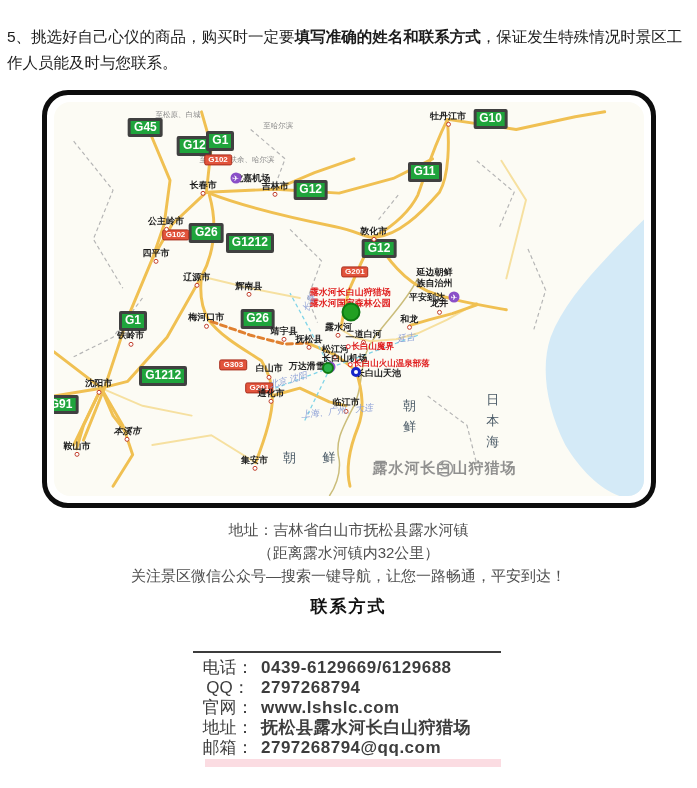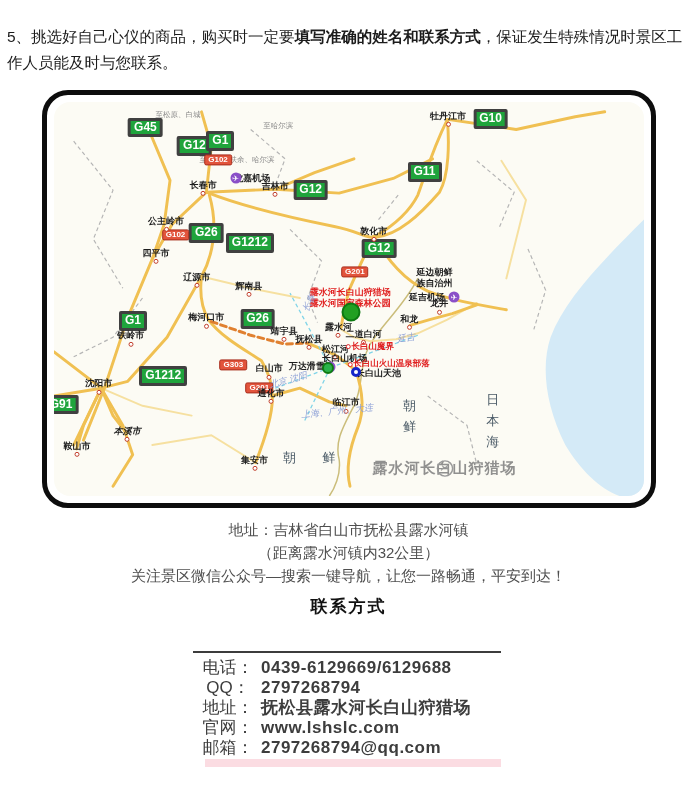--- a/index.html
+++ b/index.html
@@ -142,21 +142,21 @@
         <div class="lb k-city" style="left: 13%; top: 60%;">铁岭市</div>
         <div class="lb k-city" style="left: 7.6%; top: 72.2%;">沈阳市</div>
         <div class="lb k-city" style="left: 36.5%; top: 68.4%; text-align: right;">白山市</div>
         <div class="lb k-city" style="left: 36.8%; top: 74.5%;">通化市</div>
         <div class="lb k-city" style="left: 49.5%; top: 77%;">临江市</div>
         <div class="lb k-city" style="left: 12.4%; top: 84.2%; font-style: italic;">本溪市</div>
         <div class="lb k-city" style="left: 3.9%; top: 88%;">鞍山市</div>
         <div class="lb k-city" style="left: 34%; top: 91.5%;">集安市</div>
         <div class="lb k-city2" style="left: 64.5%; top: 44.5%;">延边朝鲜
 族自治州</div>
-        <div class="lb k-city2" style="left: 63.2%; top: 49.5%;">延吉机场</div>
+        <div class="lb k-city2" style="left: 63.2%; top: 49.5%;">平安到达</div>
         <div class="lb k-city" style="left: 65.3%; top: 51.9%;">龙井</div>
         <div class="lb k-city" style="left: 60.2%; top: 55.8%;">和龙</div>
         <div class="lb k-city" style="left: 39%; top: 58.8%;">靖宇县</div>
         <div class="lb k-city" style="left: 43.2%; top: 60.9%;">抚松县</div>
         <div class="lb k-city" style="left: 47.7%; top: 63.4%;">松江河</div>
         <div class="lb k-city" style="left: 48.2%; top: 57.8%; text-align: center;">露水河</div>
         <div class="lb k-city" style="left: 52.5%; top: 59.6%;">二道白河</div>
         <div class="lb k-city2" style="left: 49.3%; top: 64.9%;">长白山机场</div>
         <div class="lb k-city2" style="left: 43.6%; top: 67%;">万达滑雪场</div>
         <div class="lb k-city2" style="left: 55%; top: 68.9%;">长白山天池</div>
@@ -201,25 +201,25 @@
 <div class="contact" id="contact-rows">
     <div class="row">
       <span class="lab">电话：</span>
       <span class="val">0439-6129669/6129688</span>
     </div>
     <div class="row">
       <span class="lab">QQ：</span>
       <span class="val">2797268794</span>
     </div>
     <div class="row">
+      <span class="lab">官网：</span>
+      <span class="val">www.lshslc.com</span>
+    </div>
+    <div class="row">
       <span class="lab">地址：</span>
       <span class="val">抚松县露水河长白山狩猎场</span>
     </div>
     <div class="row">
-      <span class="lab">官网：</span>
-      <span class="val">www.lshslc.com</span>
-    </div>
-    <div class="row">
       <span class="lab">邮箱：</span>
       <span class="val">2797268794@qq.com</span>
     </div>
   </div>
 <div class="pink-bar"></div>
 
 </body></html>

